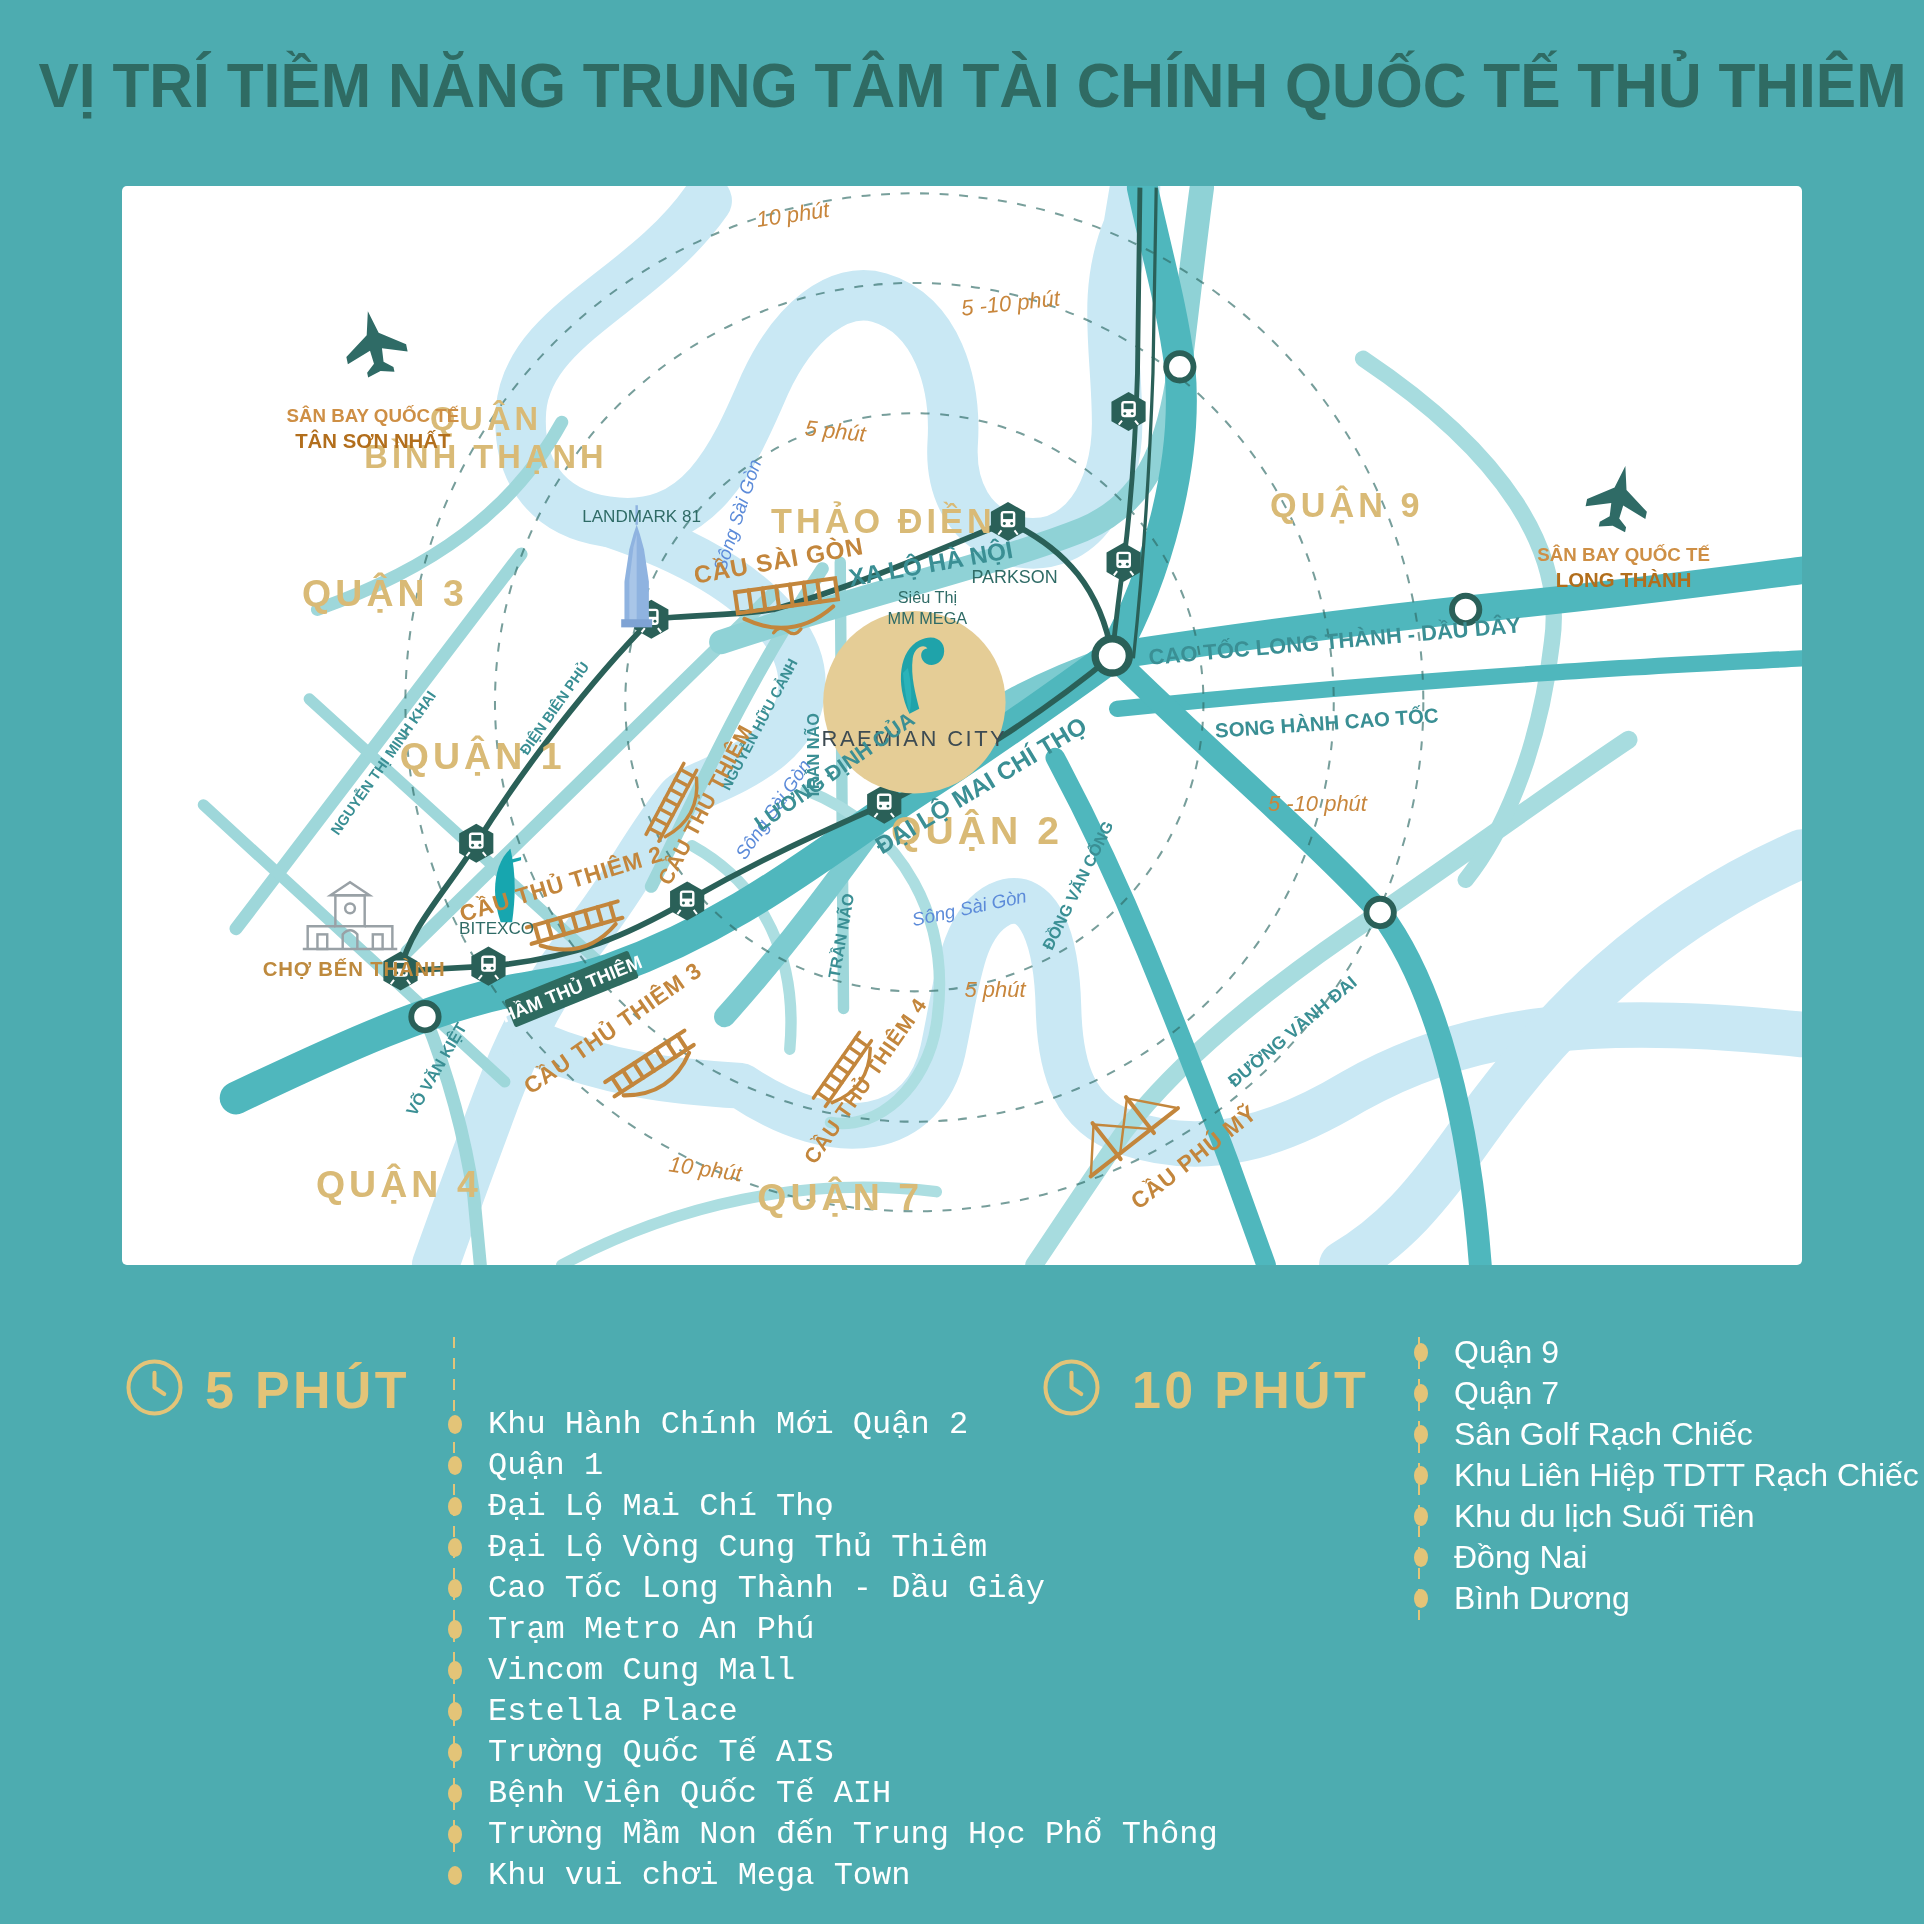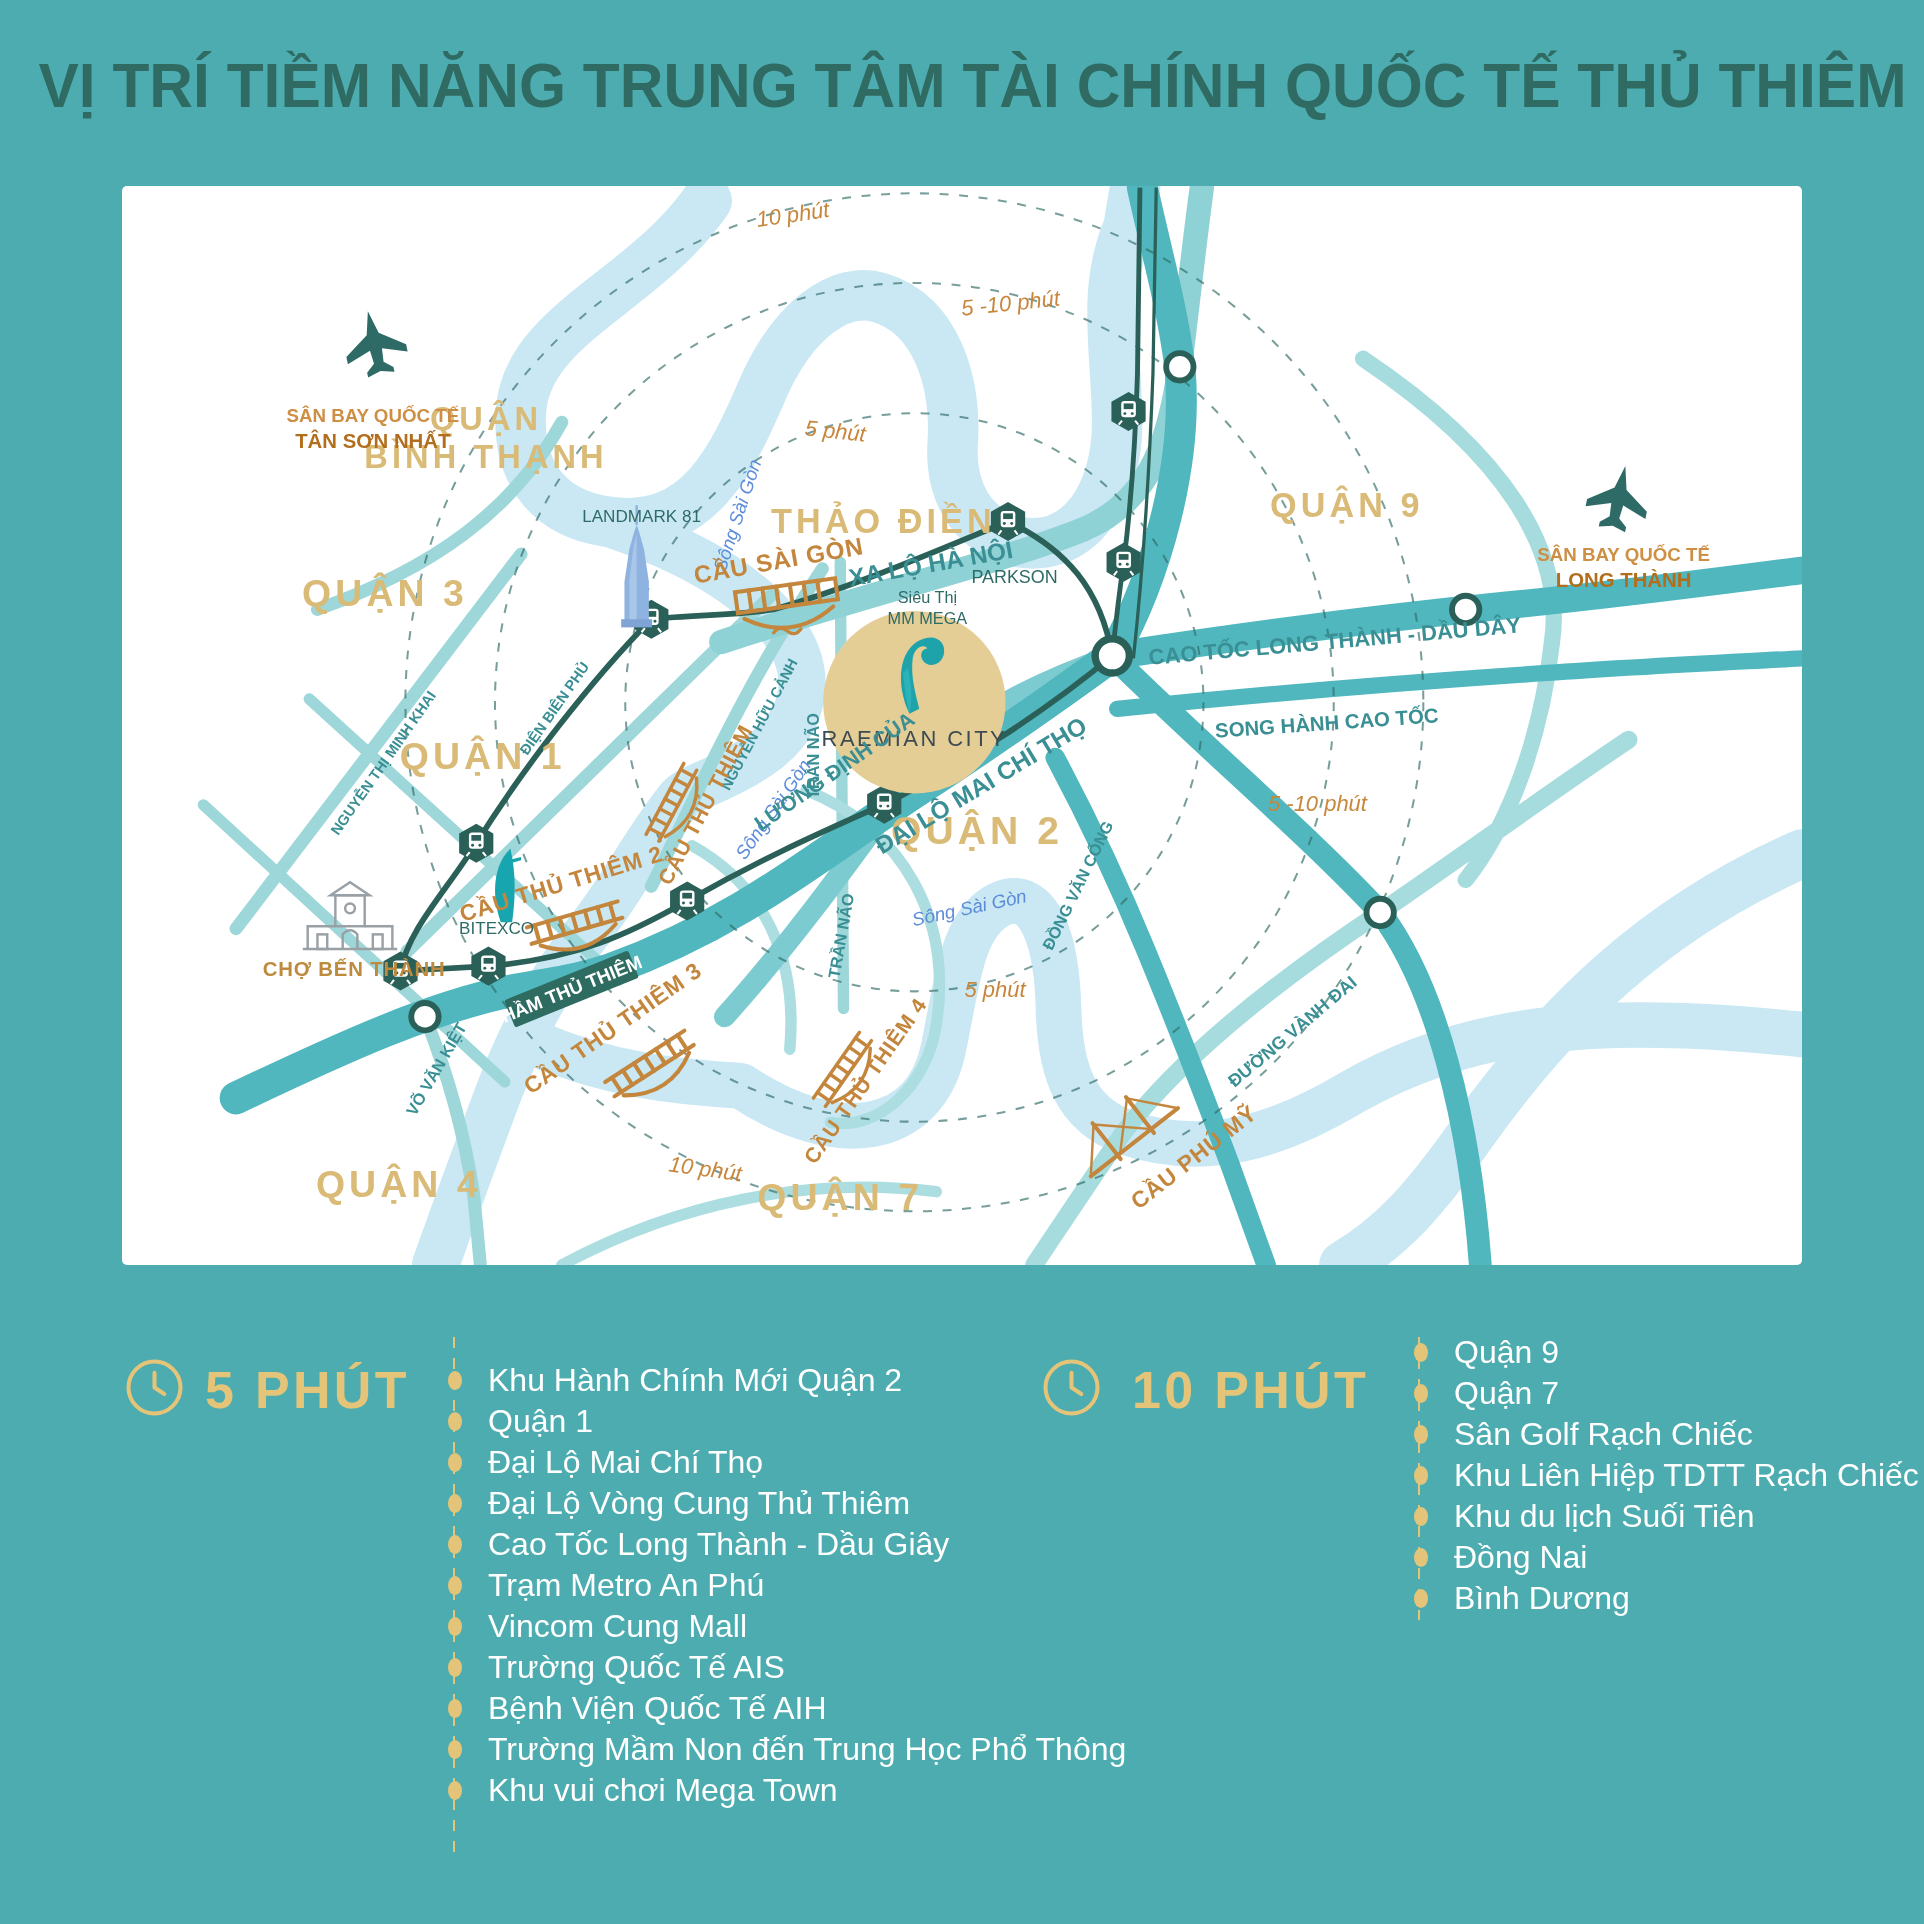--- a/index.html
+++ b/index.html
@@ -259,41 +259,44 @@
   </div>
 
   <div class="clockwrap" style="left:122px;top:1355px;">
     <svg width="65" height="65" viewBox="-40 -40 80 80">
       <circle r="32" fill="none" stroke="#E3C478" stroke-width="5"></circle>
       <path d="M 0,0 L 0,-18 M 0,0 L 12,8" stroke="#E3C478" stroke-width="5" stroke-linecap="round" fill="none"></path>
     </svg>
   </div>
   <div class="min-header" style="left:205px;top:1360px;">5 PHÚT</div>
   <div class="connector" style="left:453px;top:1337px;height:521px;"></div>
-  <ul class="minlist" style="left:454px;top:1360px;">
+  <ul class="minlist" style="left:454px;top:1404px;font-family:Liberation Mono, monospace;">
     <li>
         <span>Khu Hành Chính Mới Quận 2</span>
       </li>
     <li>
         <span>Quận 1</span>
       </li>
     <li>
         <span>Đại Lộ Mai Chí Thọ</span>
       </li>
     <li>
         <span>Đại Lộ Vòng Cung Thủ Thiêm</span>
       </li>
     <li>
         <span>Cao Tốc Long Thành - Dầu Giây</span>
       </li>
     <li>
         <span>Trạm Metro An Phú</span>
       </li>
     <li>
         <span>Vincom Cung Mall</span>
+      </li>
+    <li>
+        <span>Estella Place</span>
       </li>
     <li>
         <span>Trường Quốc Tế AIS</span>
       </li>
     <li>
         <span>Bệnh Viện Quốc Tế AIH</span>
       </li>
     <li>
         <span>Trường Mầm Non đến Trung Học Phổ Thông</span>
       </li>

